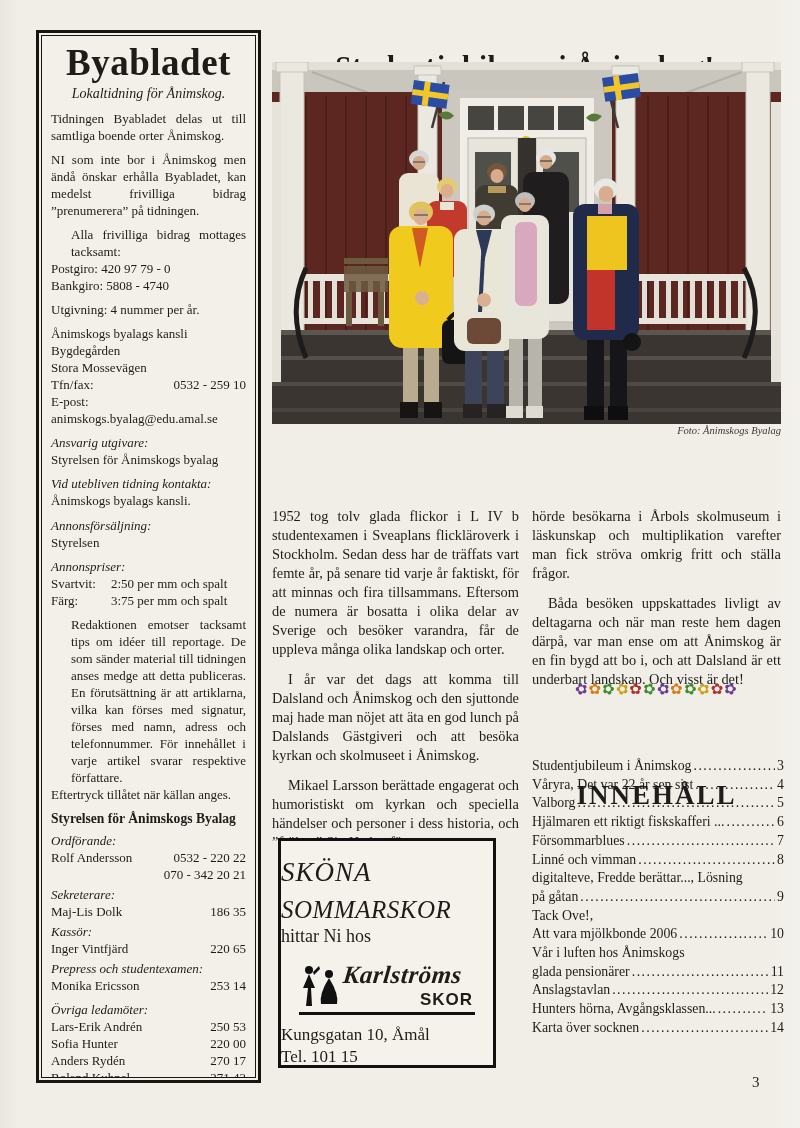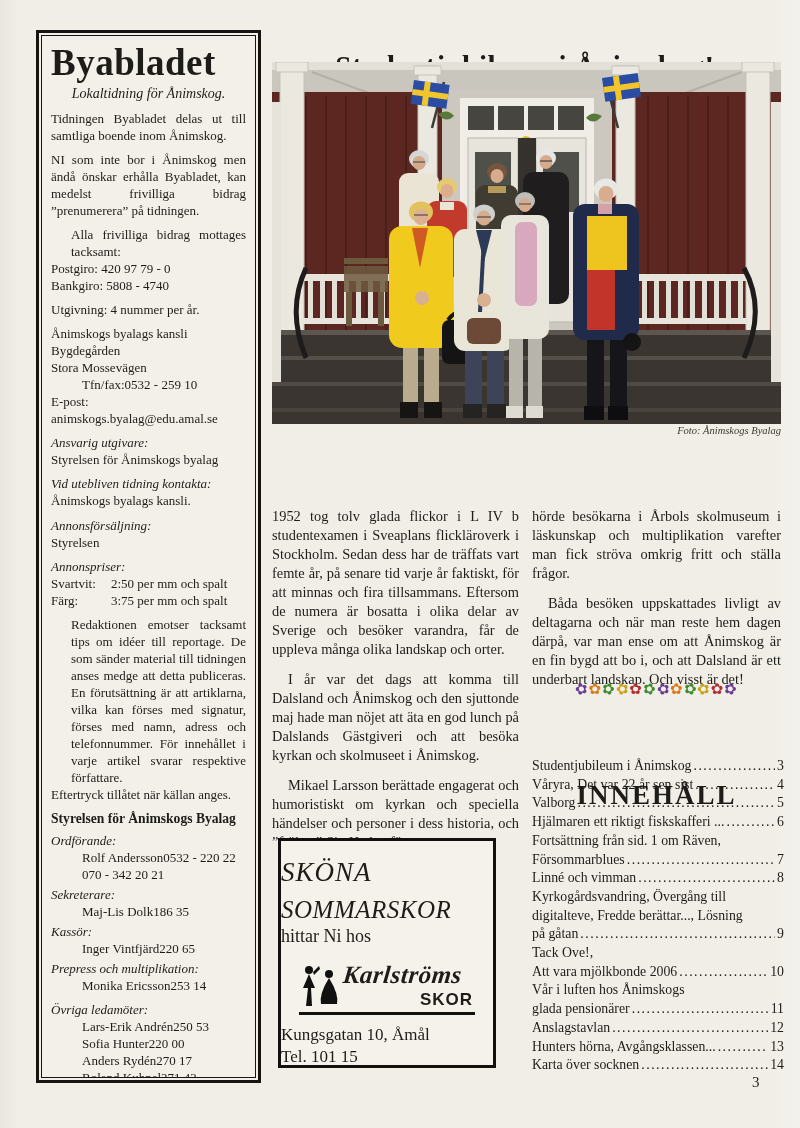--- a/index.html
+++ b/index.html
@@ -3,26 +3,26 @@
 <meta charset="utf-8">
 <style>
   html,body{margin:0;padding:0;}
   body{width:800px;height:1128px;background:#f1eee8;position:relative;overflow:hidden;
        font-family:"Liberation Serif",serif;color:#1e1c19;}
   .sheet{position:absolute;inset:0;background:linear-gradient(90deg,#e9e6df 0,#f1eee8 18px,#f1eee8 770px,#f4f2ec 800px);}
   
   .mast{position:absolute;left:36px;top:30px;width:225px;height:1053px;border:3px solid #171512;background:#f3f0e9;box-sizing:border-box;}
   .mast-inner{position:absolute;inset:2px;border:1px solid #171512;padding:6px 9px 4px 9px;overflow:hidden;
               font-size:13px;line-height:1.31;}
-  .mast h1{margin:2px 0 2px 0;font-size:37px;line-height:1.05;text-align:left;font-weight:bold;letter-spacing:.5px;}
+  .mast h1{margin:2px 0 2px 0;font-size:37px;line-height:1.05;text-align:center;font-weight:bold;letter-spacing:.5px;}
   .mast-sub{text-align:center;font-style:italic;font-size:14px;margin-bottom:7px;}
   .mast p{margin:0 0 7px 0;}
   .just{text-align:justify;margin-left:20px;}
   .line{margin:0;}
-  .row{display:flex;justify-content:flex-start;margin-left:31px;}
+  .row{display:flex;justify-content:space-between;}
   .it{font-style:italic;}
   .gap{margin-bottom:7px;}
   .sgap{margin-bottom:3px;}
   .mast h3{margin:2px 0 4px 0;font-size:13.6px;font-weight:bold;}
   .plabel{display:inline-block;width:60px;}
   .tryck{margin-top:9px;font-size:12.5px;}
   
   .headline{position:absolute;left:266px;top:26px;width:518px;text-align:center;
             font-size:29px;font-weight:bold;letter-spacing:.5px;}
   .photo{position:absolute;left:272px;top:62px;width:509px;height:362px;background:#55241f;}
@@ -60,21 +60,21 @@
 </style>
 </head>
 <body>
 
 <div class="sheet">
 
   <aside class="mast">
     <div class="mast-inner">
       <h1>Byabladet</h1>
       <div class="mast-sub">Lokaltidning för Ånimskog.</div>
-      <p class="just">Tidningen Byabladet delas ut till samtliga boende inom Ånimskog.</p>
+      <p class="just">Tidningen Byabladet delas ut till samtliga boende orter Ånimskog.</p>
       <p class="just">NI som inte bor i Ånimskog men ändå önskar erhålla Byabladet, kan medelst frivilliga bidrag ”prenumerera” på tidningen.</p>
       <div class="just">Alla frivilliga bidrag mottages tacksamt:</div>
       <div class="line">Postgiro: 420 97 79 - 0</div>
       <div class="line gap">Bankgiro: 5808 - 4740</div>
       <div class="line gap">Utgivning: 4 nummer per år.</div>
       <div class="line">Ånimskogs byalags kansli</div>
       <div class="line">Bygdegården</div>
       <div class="line">Stora Mossevägen</div>
       <div class="row">
         <span>Tfn/fax:</span>
@@ -110,21 +110,21 @@
       <div class="it">Sekreterare:</div>
       <div class="row sgap">
         <span>Maj-Lis Dolk</span>
         <span>186 35</span>
       </div>
       <div class="it">Kassör:</div>
       <div class="row sgap">
         <span>Inger Vintfjärd</span>
         <span>220 65</span>
       </div>
-      <div class="it">Prepress och multiplikation:</div>
+      <div class="it">Prepress och studentexamen:</div>
       <div class="row gap">
         <span>Monika Ericsson</span>
         <span>253 14</span>
       </div>
       <div class="it">Övriga ledamöter:</div>
       <div class="row">
         <span>Lars-Erik Andrén</span>
         <span>250 53</span>
       </div>
       <div class="row">
@@ -403,34 +403,28 @@
         <span class="toc-label">Valborg</span>
         <span class="toc-dots">......................................................................</span>
         <span class="toc-page">5</span>
       </div>
       <div class="toc-row">
         <span class="toc-label">Hjälmaren ett riktigt fiskskafferi ...</span>
         <span class="toc-dots">......................................................................</span>
         <span class="toc-page">6</span>
       </div>
       <div class="toc-row">
-        <span class="toc-label">Fortsättning från sid. 1 om Räven,</span>
-      </div>
-      <div class="toc-row">
         <span class="toc-label">Försommarblues</span>
         <span class="toc-dots">......................................................................</span>
         <span class="toc-page">7</span>
       </div>
       <div class="toc-row">
         <span class="toc-label">Linné och vimman</span>
         <span class="toc-dots">......................................................................</span>
         <span class="toc-page">8</span>
-      </div>
-      <div class="toc-row">
-        <span class="toc-label">Kyrkogårdsvandring, Övergång till</span>
       </div>
       <div class="toc-row">
         <span class="toc-label">digitalteve, Fredde berättar..., Lösning</span>
       </div>
       <div class="toc-row">
         <span class="toc-label">på gåtan</span>
         <span class="toc-dots">......................................................................</span>
         <span class="toc-page">9</span>
       </div>
       <div class="toc-row">

